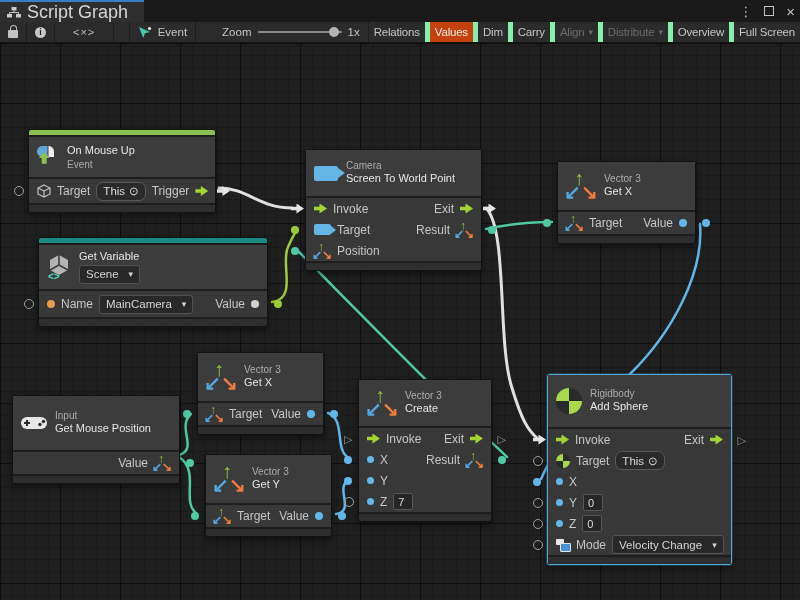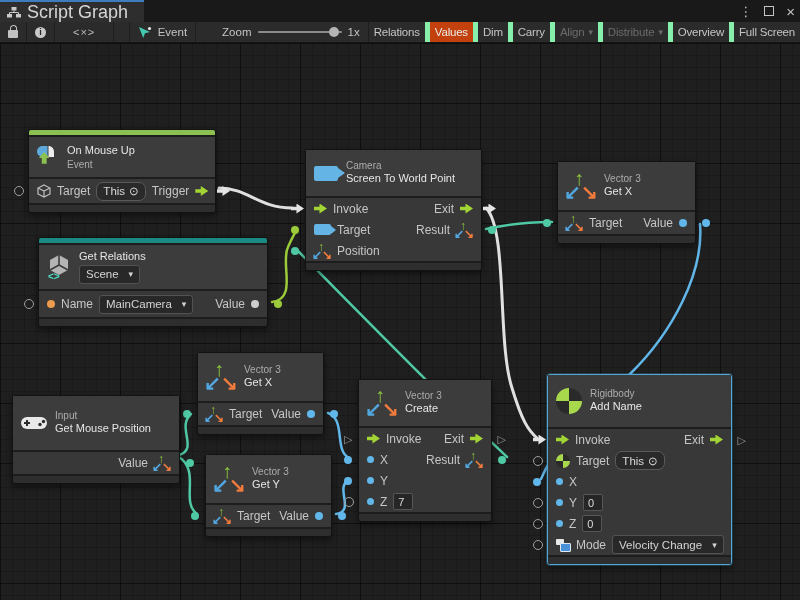--- a/index.html
+++ b/index.html
@@ -230,21 +230,21 @@
 
   <div class="node" style="left:38px;top:194px;width:228px">
     <div class="strip" style="background:#1B8A83"></div>
     <div class="hd" style="height:44px">
       <svg width="24" height="26" viewBox="0 0 24 26" class="ic">
         <path d="M12 1 L21 6 V16 L12 21 L3 16 V6 Z" fill="#B4B4B4"></path>
         <path d="M12 1 V11 M12 11 L3 16 M12 11 L21 16" stroke="#3C3C3C" stroke-width="1.6" fill="none"></path>
         <text x="1" y="26" font-size="10" font-weight="bold" fill="#4EDFC4">&lt;&gt;</text>
       </svg>
       <div class="hd-col">
-        <span class="ttl">Get Relations</span>
+        <span class="ttl">Get Variable</span>
         <span class="dd" style="align-self:flex-start">
           <span>Scene</span>
           <span class="caret">▾</span>
         </span>
       </div>
     </div>
     <div class="bd">
       <div class="row" style="height:26px">
         <span class="port-l hollow"></span>
         <span class="dot orange"></span>
@@ -479,21 +479,21 @@
       </div>
     </div>
     <div class="ft"></div>
   </div>
 
   <div class="node selected" style="left:547px;top:331px;width:183px">
     <div class="hd" style="height:52px">
       <span class="rb-icon"></span>
       <div class="hd-col">
         <span class="cat">Rigidbody</span>
-        <span class="ttl">Add Name</span>
+        <span class="ttl">Add Sphere</span>
       </div>
     </div>
     <div class="bd">
       <div class="row" style="height:21px">
         <span class="port-l flow-arrow white"></span>
         <span class="flow-arrow"></span>
         <span>Invoke</span>
         <span class="rspace">
           <span>Exit</span>
           <span class="flow-arrow"></span>

